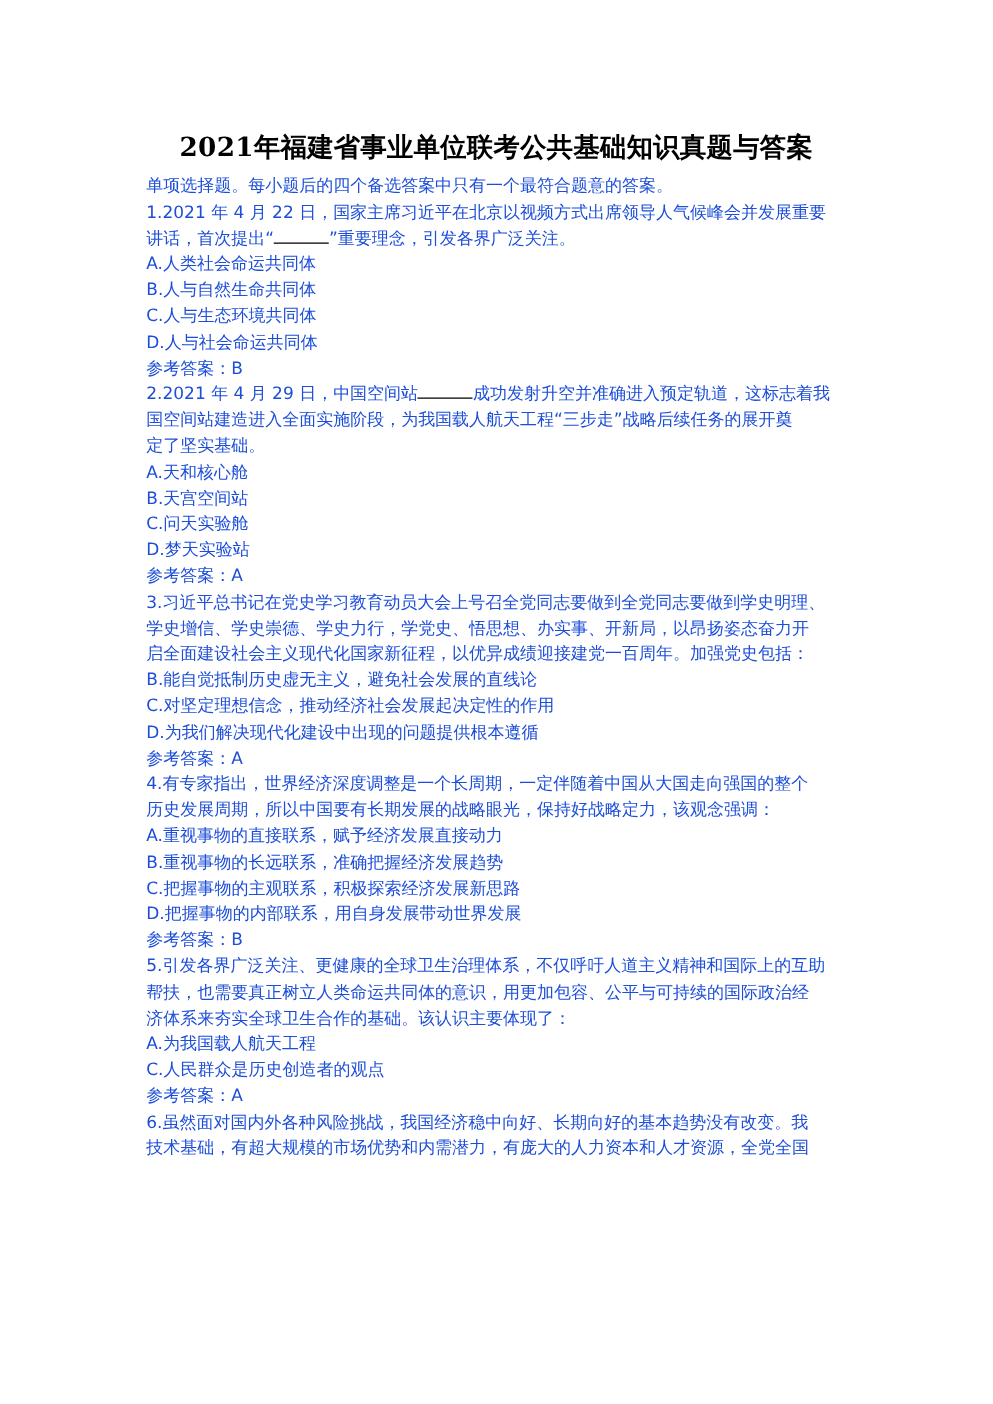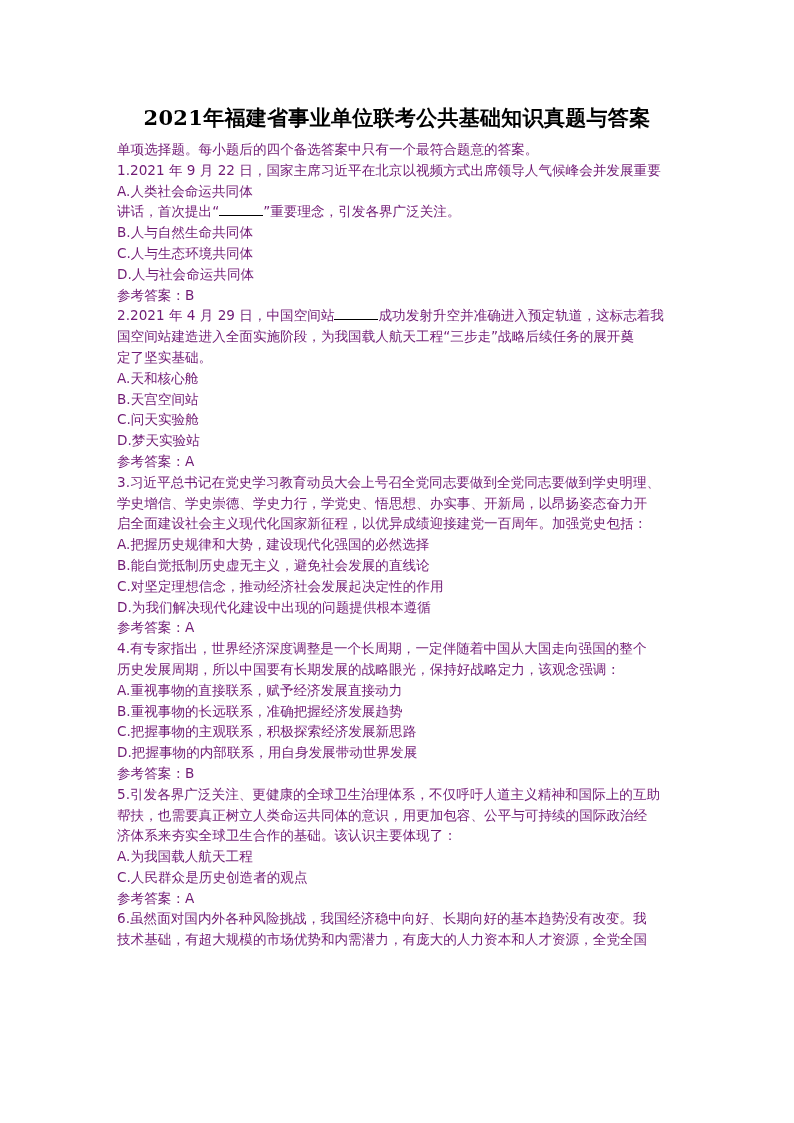--- a/index.html
+++ b/index.html
@@ -8,40 +8,40 @@
   .title {
     position: absolute; left: 0; width: 794px; top: 103px;
     text-align: center;
     font-family: "DejaVu Serif", "Liberation Serif", serif;
     font-weight: bold; font-size: 21px; color: #000; letter-spacing: 0.3px;
     line-height: 30px;
   }
   .body {
     position: absolute; left: 117px; top: 139px; width: 566px;
     font-family: "DejaVu Sans", "Liberation Sans", sans-serif;
-    font-size: 13.6px; line-height: 20.8px; color: #701a75;
+    font-size: 13.6px; line-height: 20.8px; color: #1d4ed8;
   }
   .line { white-space: nowrap; height: 20.8px; overflow: visible; }
   .para { }
   .para .line:first-child { }
   .blank { display: inline-block; border-bottom: 1px solid #000; width: 44px; height: 13px; vertical-align: baseline; }
 </style>
 </head>
 <body>
 
 <div class="page">
   <div class="title">2021年福建省事业单位联考公共基础知识真题与答案</div>
 
   <div class="body">
     <div class="line">单项选择题。每小题后的四个备选答案中只有一个最符合题意的答案。</div>
 
     <div class="para">
-      <div class="line"><span>1.</span><span>2021 年 9 月 22 日，国家主席习近平在北京以视频方式出席领导人气候峰会并发展重要</span></div>
+      <div class="line"><span>1.</span><span>2021 年 4 月 22 日，国家主席习近平在北京以视频方式出席领导人气候峰会并发展重要</span></div>
+      <div class="line"><span>讲话，首次提出“</span><span class="blank"></span><span>”重要理念，引发各界广泛关注。</span></div>
       <div class="line">A.人类社会命运共同体</div>
-      <div class="line"><span>讲话，首次提出“</span><span class="blank"></span><span>”重要理念，引发各界广泛关注。</span></div>
       <div class="line">B.人与自然生命共同体</div>
       <div class="line">C.人与生态环境共同体</div>
       <div class="line">D.人与社会命运共同体</div>
       <div class="line"><span>参考答案：</span><span>B</span></div>
     </div>
 
     <div class="para">
       <div class="line"><span>2.</span><span>2021 年 4 月 29 日，中国空间站</span><span class="blank"></span><span>成功发射升空并准确进入预定轨道，这标志着我</span></div>
       <div class="line">国空间站建造进入全面实施阶段，为我国载人航天工程“三步走”战略后续任务的展开奠</div>
       <div class="line">定了坚实基础。</div>
@@ -49,21 +49,20 @@
       <div class="line">B.天宫空间站</div>
       <div class="line">C.问天实验舱</div>
       <div class="line">D.梦天实验站</div>
       <div class="line"><span>参考答案：</span><span>A</span></div>
     </div>
 
     <div class="para">
       <div class="line"><span>3.</span><span>习近平总书记在党史学习教育动员大会上号召全党同志要做到全党同志要做到学史明理、</span></div>
       <div class="line">学史增信、学史崇德、学史力行，学党史、悟思想、办实事、开新局，以昂扬姿态奋力开</div>
       <div class="line">启全面建设社会主义现代化国家新征程，以优异成绩迎接建党一百周年。加强党史包括：</div>
-      <div class="line">A.把握历史规律和大势，建设现代化强国的必然选择</div>
       <div class="line">B.能自觉抵制历史虚无主义，避免社会发展的直线论</div>
       <div class="line">C.对坚定理想信念，推动经济社会发展起决定性的作用</div>
       <div class="line">D.为我们解决现代化建设中出现的问题提供根本遵循</div>
       <div class="line"><span>参考答案：</span><span>A</span></div>
     </div>
 
     <div class="para">
       <div class="line"><span>4.</span><span>有专家指出，世界经济深度调整是一个长周期，一定伴随着中国从大国走向强国的整个</span></div>
       <div class="line">历史发展周期，所以中国要有长期发展的战略眼光，保持好战略定力，该观念强调：</div>
       <div class="line">A.重视事物的直接联系，赋予经济发展直接动力</div>

